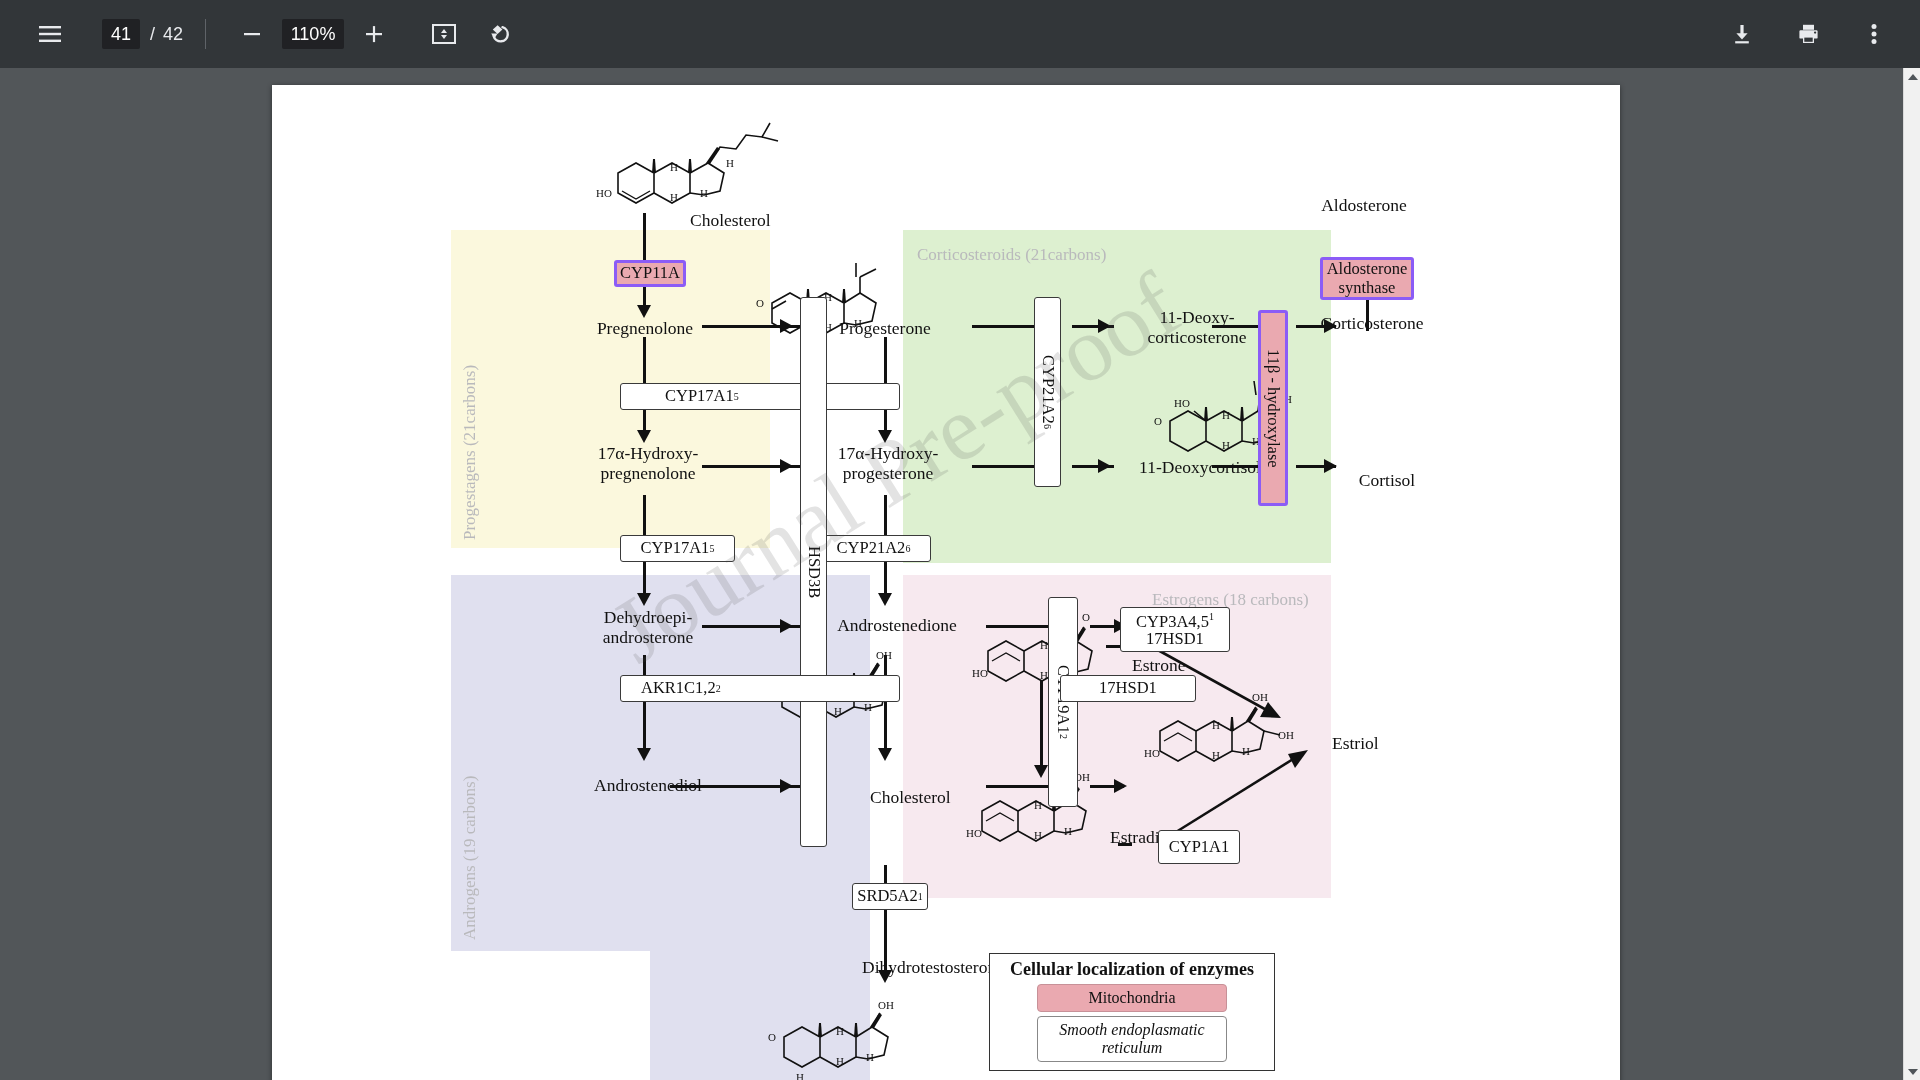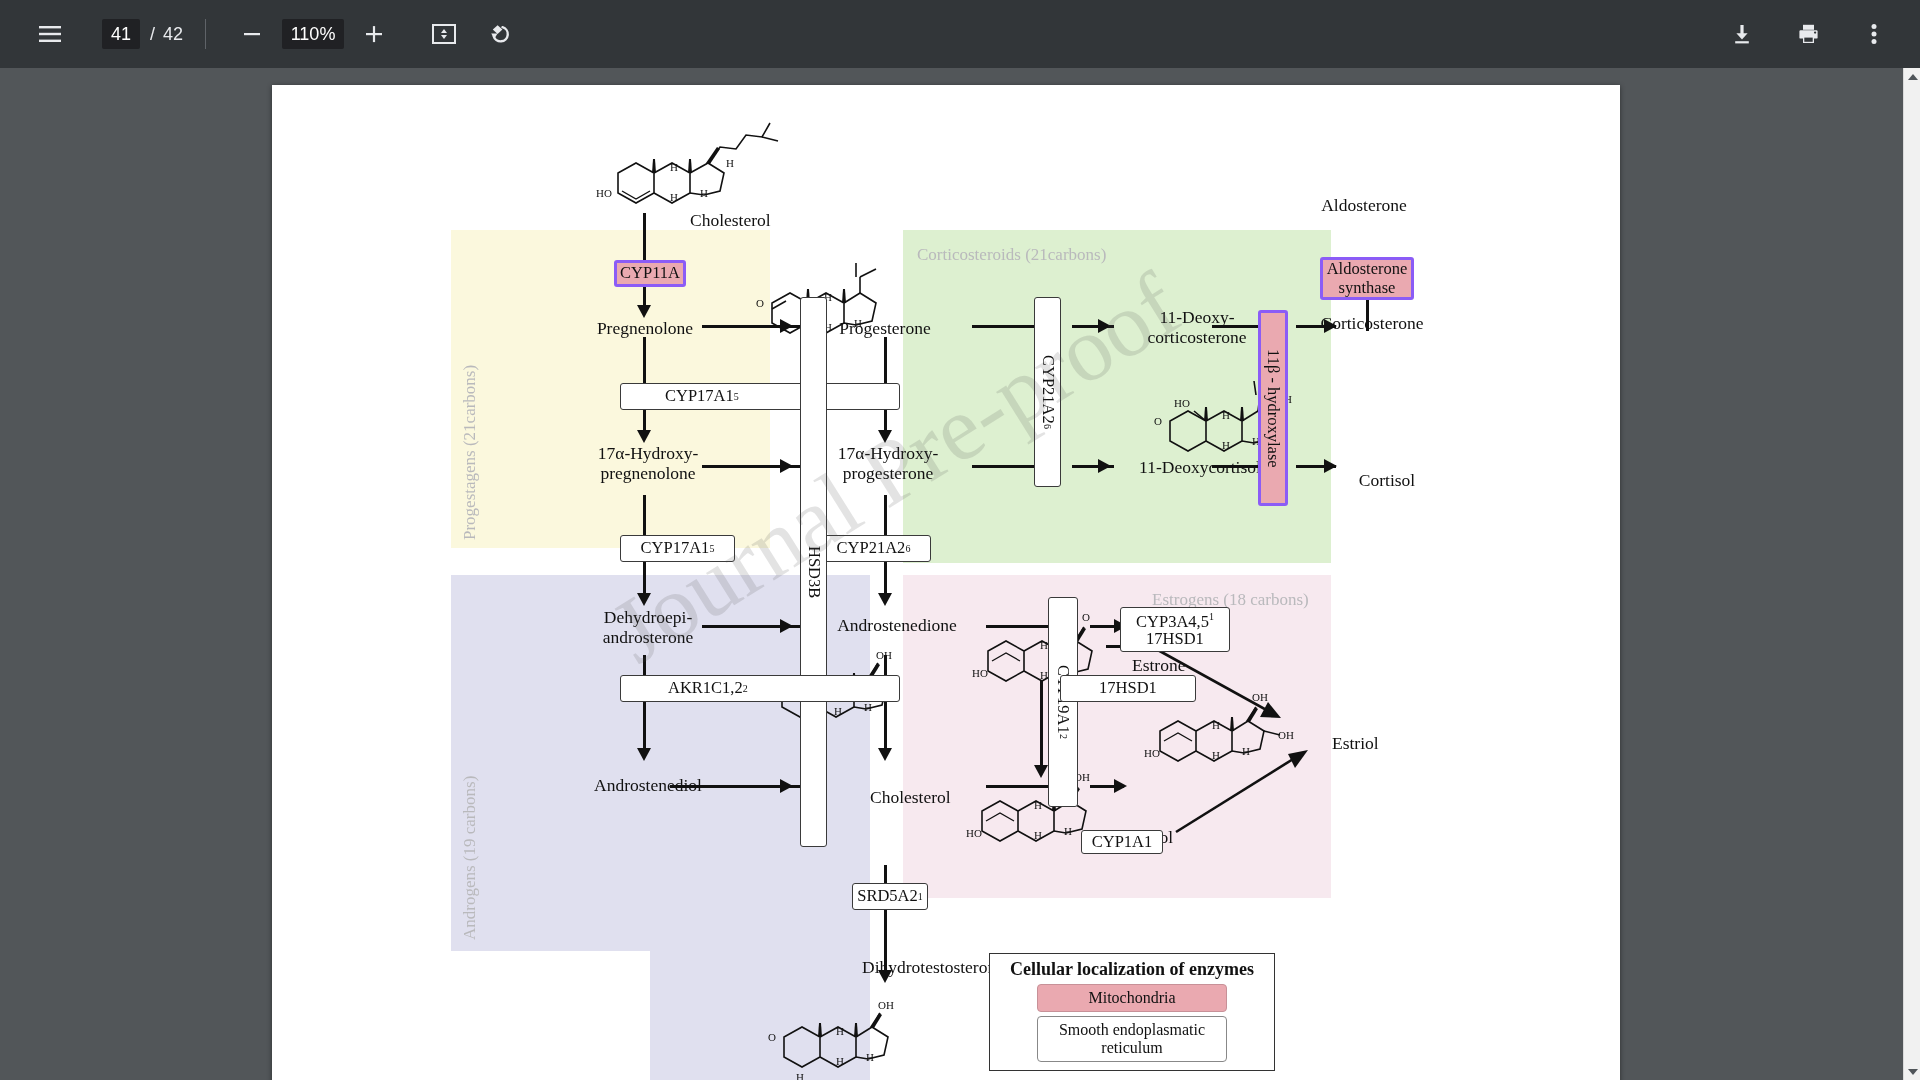--- a/index.html
+++ b/index.html
@@ -671,53 +671,53 @@
 
       <div class="enz mito vert" style="left:986px; top:225px; width:30px; height:196px;">
         <span>11β - hydroxylase</span>
       </div>
 
       <div class="enz mito" style="left:1048px; top:172px; width:94px; height:43px; white-space:pre-line;">
         <span>Aldosterone
 synthase</span>
       </div>
 
-      <div class="enz" style="left:348px; top:590px; width:280px; height:27px; justify-content:flex-start; padding-left:47px;">
+      <div class="enz" style="left:348px; top:590px; width:280px; height:27px; justify-content:flex-start; padding-left:20px;">
         <span>AKR1C1,2</span>
           <sup>2</sup>
       </div>
 
 
       <div class="enz vert" style="left:776px; top:512px; width:30px; height:210px;">
         <span>CYP19A1</span>
           <sup>2</sup>
       </div>
 
       <div class="enz" style="left:788px; top:590px; width:136px; height:27px;">
         <span>17HSD1</span>
       </div>
 
       <div class="enz" style="left:848px; top:522px; width:110px; height:45px; flex-direction:column; line-height:1.05;">
         <div><span>CYP3A4,5</span><sup>1</sup></div>
         <div>17HSD1</div>
       </div>
 
-      <div class="enz" style="left:809px; top:745px; width:82px; height:24px;">
+      <div class="enz" style="left:886px; top:745px; width:82px; height:34px;">
         <span>CYP1A1</span>
       </div>
 
       <div class="enz" style="left:580px; top:798px; width:76px; height:27px;">
         <span>SRD5A2</span>
           <sup>1</sup>
       </div>
 
       <div id="legend">
         <div id="legend-title">Cellular localization of enzymes</div>
         <div class="legend-chip pink">Mitochondria</div>
-        <div class="legend-chip white" style="white-space:pre-line;">Smooth endoplasmatic
+        <div class="legend-chip white" style="white-space:pre-line;font-style:italic;">Smooth endoplasmatic
 reticulum</div>
       </div>
 
     </div>
   </div>
 </div>
 
 <div id="scrollbar">
   <div id="sb-up">
     <div class="sb-arrow up"></div>

